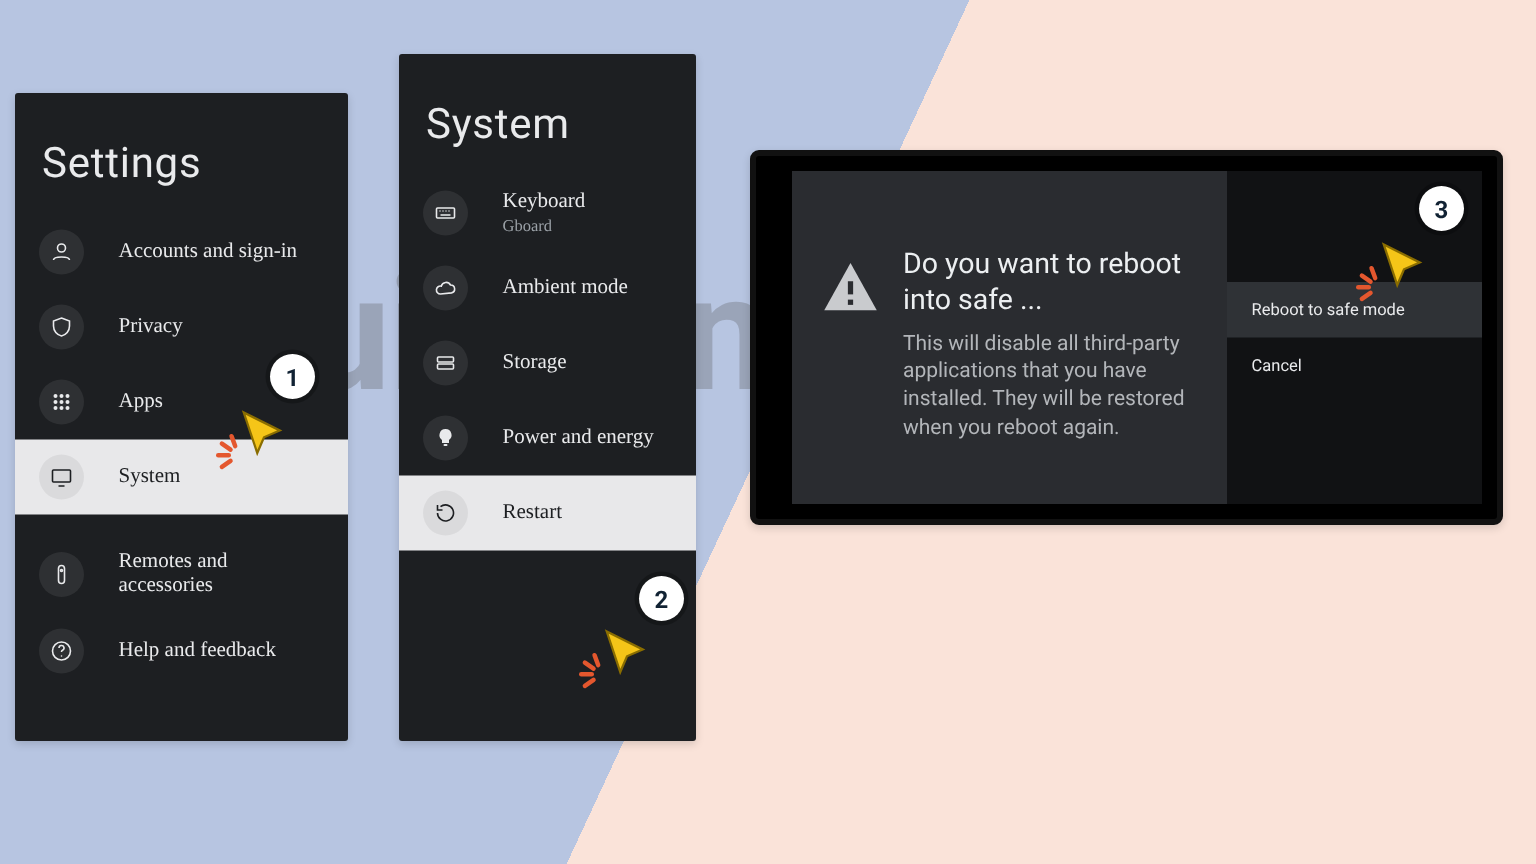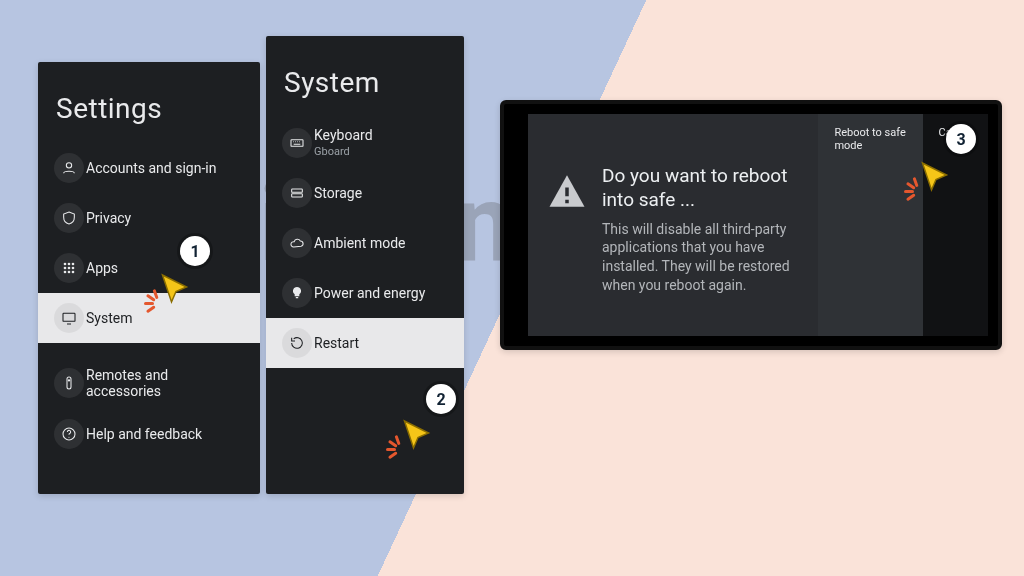--- a/index.html
+++ b/index.html
@@ -18,39 +18,39 @@
   .panel {
     position: absolute; background: #1d1f22; color: #e9eaec;
     border-radius: 2px; box-shadow: 0 2px 6px rgba(0,0,0,.15);
     overflow: hidden;
   }
   .panel h1 {
     font-weight: 400; font-size: 28px; padding: 30px 18px 18px;
     letter-spacing: 0.5px;
   }
   .row {
-    display: flex; align-items: center; gap: 2px;
-    padding: 10px 16px; font-size: 14px; cursor: pointer;
+    display: flex; align-items: center; gap: 23px;
+    padding: 10px 16px; font-size: 14px; cursor: pointer; font-family: Liberation Serif, serif;
   }
   .row .sub { font-size: 11px; color: #9aa0a6; display:block; margin-top:2px;}
   .row .ico {
     width: 30px; height: 30px; border-radius: 50%;
     background: rgba(255,255,255,.08);
     display: flex; align-items: center; justify-content: center;
     flex-shrink: 0;
   }
   .row .ico svg { width: 16px; height: 16px; stroke: #e9eaec; fill: none; stroke-width: 1.6; }
   .row .ico svg.filled { fill: #e9eaec; stroke: none; }
   .row.hl {
     background: #e8e8ea; color: #1d1f22;
   }
   .row.hl .ico { background: rgba(0,0,0,.06); }
   .row.hl .ico svg { stroke: #1d1f22; }
 
-  #panel1 { left: 38px; top: 62px; width: 222px; height: 432px; }
+  #panel1 { left: 10px; top: 62px; width: 222px; height: 432px; }
   #panel2 { left: 266px; top: 36px; width: 198px; height: 458px; }
 
   
   #panel3 {
     left: 500px; top: 100px; width: 502px; height: 250px;
     background: #000; border: 4px solid #111; border-radius: 6px;
     display: flex;
     padding-left: 14px;
   }
   #panel3 .inner {
@@ -61,21 +61,21 @@
     flex: 1.5; padding: 50px 18px 18px 18px; color: #eceff1;
     display: flex; gap: 14px;
   }
   #panel3 .warn {
     width: 42px; height: 42px; flex-shrink:0; margin-top:6px;
   }
   #panel3 .left h2 { font-size: 19px; font-weight: 400; line-height: 1.25; }
   #panel3 .left p  { font-size: 14px; color: #b3b6ba; margin-top: 8px; line-height: 1.35; max-width: 220px;}
   #panel3 .right {
     flex: 1; background: #111214; color: #e9eaec;
-    display: flex; justify-content: center;
+    display: flex; flex-direction: column; justify-content: center;
     font-size: 11px;
   }
   #panel3 .opt { padding: 12px 16px; cursor: pointer; }
   #panel3 .opt.sel { background: #2f3236; }
 
   
   .badge {
     position: absolute; width: 30px; height: 30px; border-radius: 50%;
     background: #fff; color: #123; font-weight: 700; font-size: 16px;
     display: flex; align-items: center; justify-content: center;
@@ -188,34 +188,34 @@
       </span>
       <span>
         <span>Keyboard</span>
         <span class="sub">Gboard</span>
       </span>
     </div>
 
     <div class="row">
       <span class="ico">
         <svg viewBox="0 0 24 24">
+            <path d="M7 18a4 4 0 1 1 .8-7.9A5 5 0 0 1 17 9a4 4 0 0 1 1 7.9z"></path>
+          </svg>
+      </span>
+      <span>Ambient mode</span>
+    </div>
+
+    <div class="row">
+      <span class="ico">
+        <svg viewBox="0 0 24 24">
             <rect x="4" y="6" width="16" height="5" rx="1"></rect>
             <rect x="4" y="13" width="16" height="5" rx="1"></rect>
           </svg>
       </span>
       <span>Storage</span>
-    </div>
-
-    <div class="row">
-      <span class="ico">
-        <svg viewBox="0 0 24 24">
-            <path d="M7 18a4 4 0 1 1 .8-7.9A5 5 0 0 1 17 9a4 4 0 0 1 1 7.9z"></path>
-          </svg>
-      </span>
-      <span>Ambient mode</span>
     </div>
 
     <div class="row">
       <span class="ico">
         <svg class="filled" viewBox="0 0 24 24">
             <path d="M12 3a6 6 0 0 0-3.5 10.9V17h7v-3.1A6 6 0 0 0 12 3z"></path>
             <rect x="10" y="18" width="4" height="2" rx="1"></rect>
           </svg>
       </span>
       <span>Power and energy</span>

